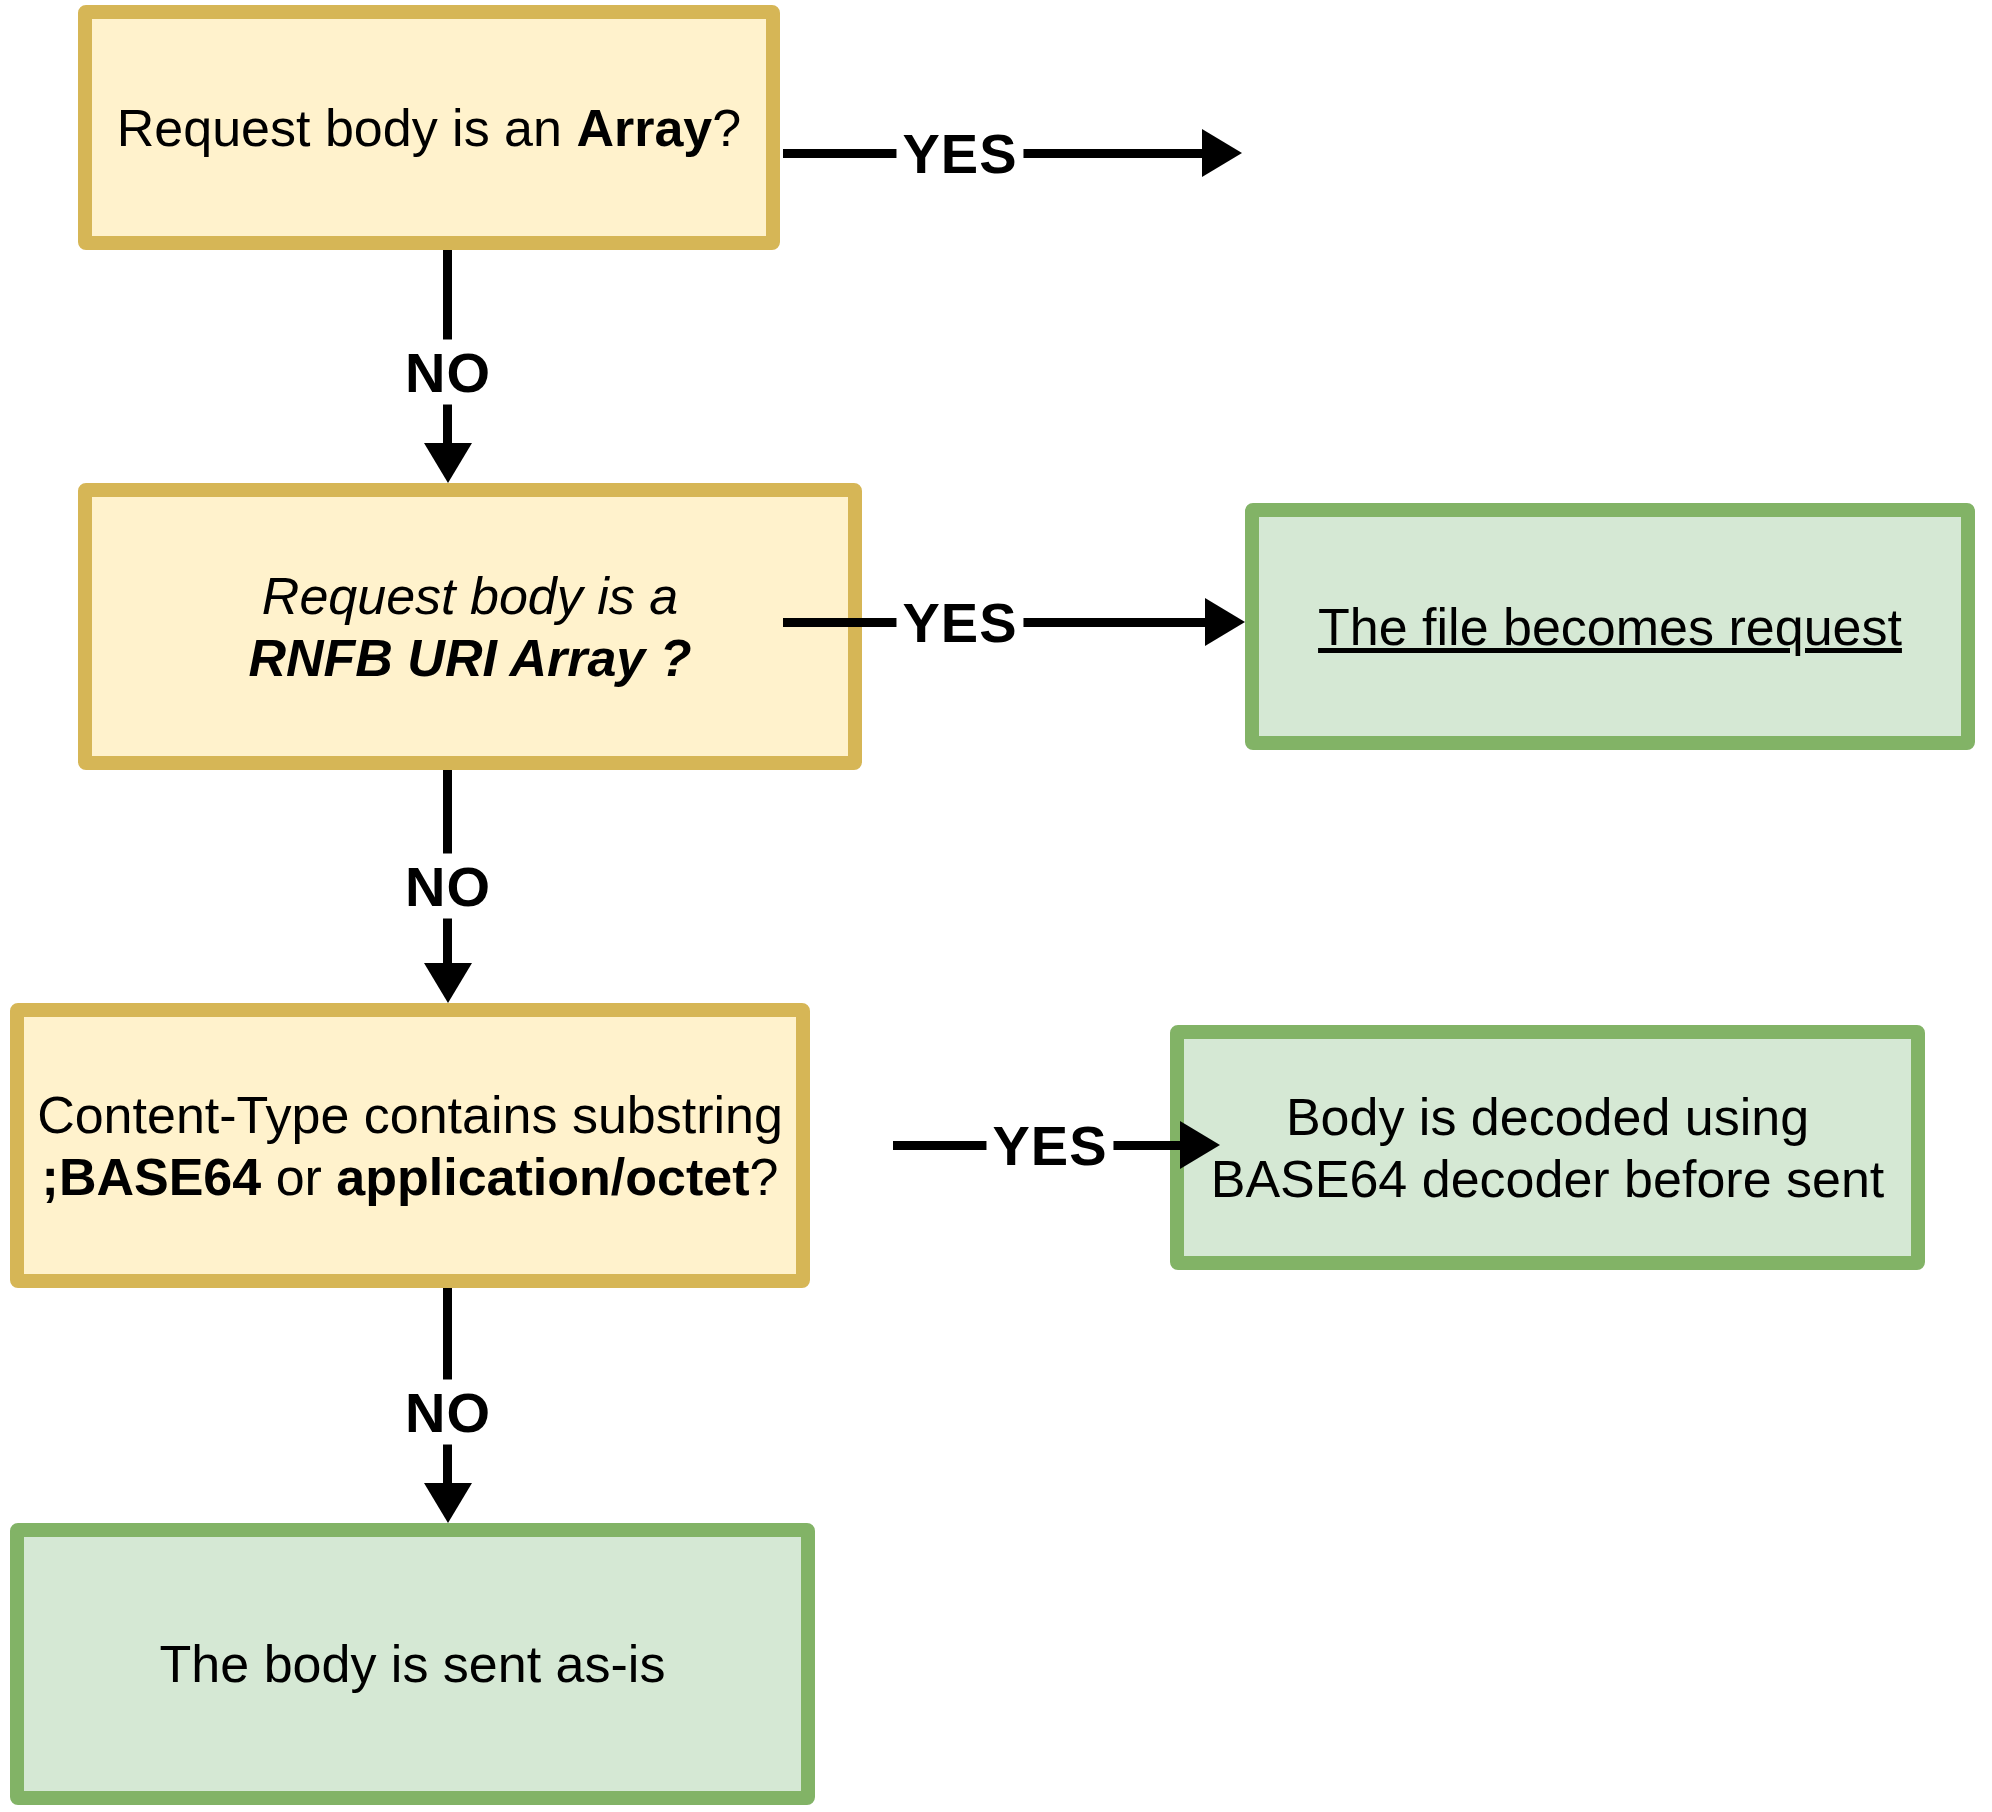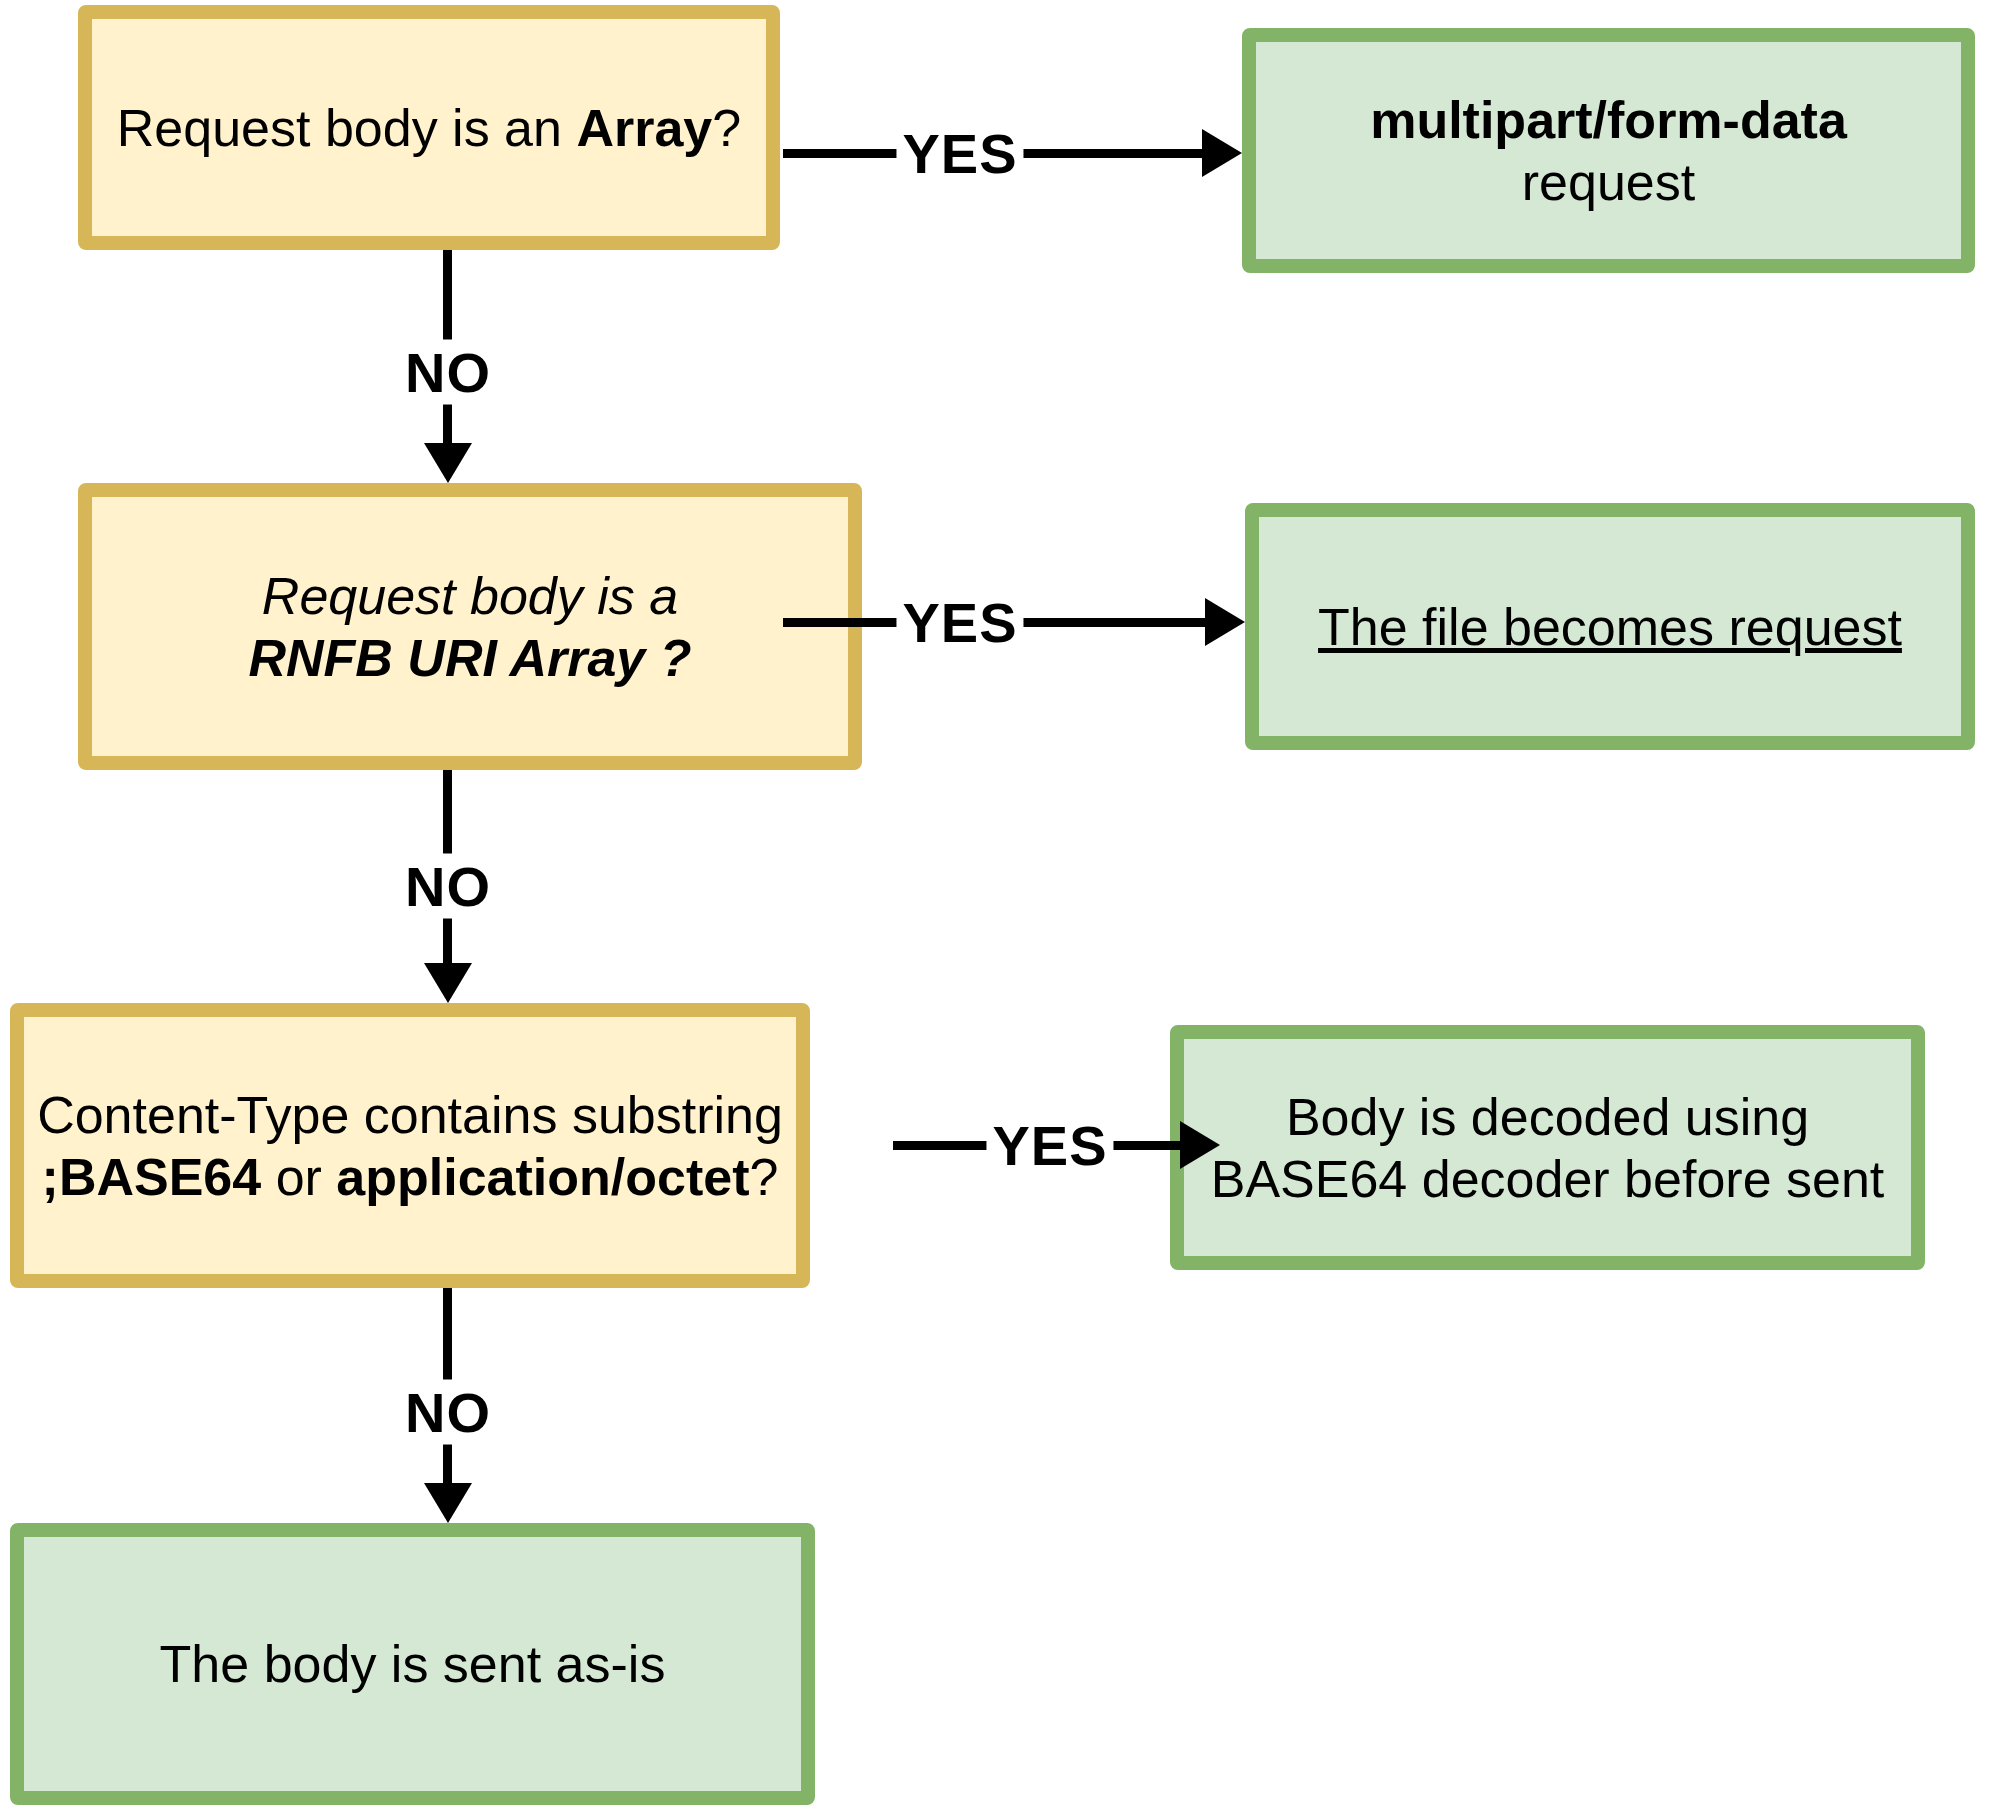--- a/index.html
+++ b/index.html
@@ -44,26 +44,20 @@
 <body>
 
 <div id="canvas">
 
   <div class="box yellow" style="left:78px; top:5px; width:702px; height:245px;">
     <div>
       <span>Request body is an </span><b>Array</b><span>?</span>
     </div>
   </div>
 
-  <div class="box green" style="left:1242px; top:28px; width:733px; height:245px;">
-    <div>
-      <b>multipart/form-data</b><br>
-      <span>request</span>
-    </div>
-  </div>
 
   <div class="hline" style="left:783px; top:149px; width:422px;"></div>
   <div class="head-right" style="left:1202px; top:129px;"></div>
   <div class="edge-label" style="left:960px; top:153px;">YES</div>
 
   <div class="vline" style="left:443px; top:250px; height:196px;"></div>
   <div class="head-down" style="left:424px; top:443px;"></div>
   <div class="edge-label" style="left:448px; top:372px;">NO</div>
 
   <div class="box yellow" style="left:78px; top:483px; width:784px; height:287px;font-style:italic;">

